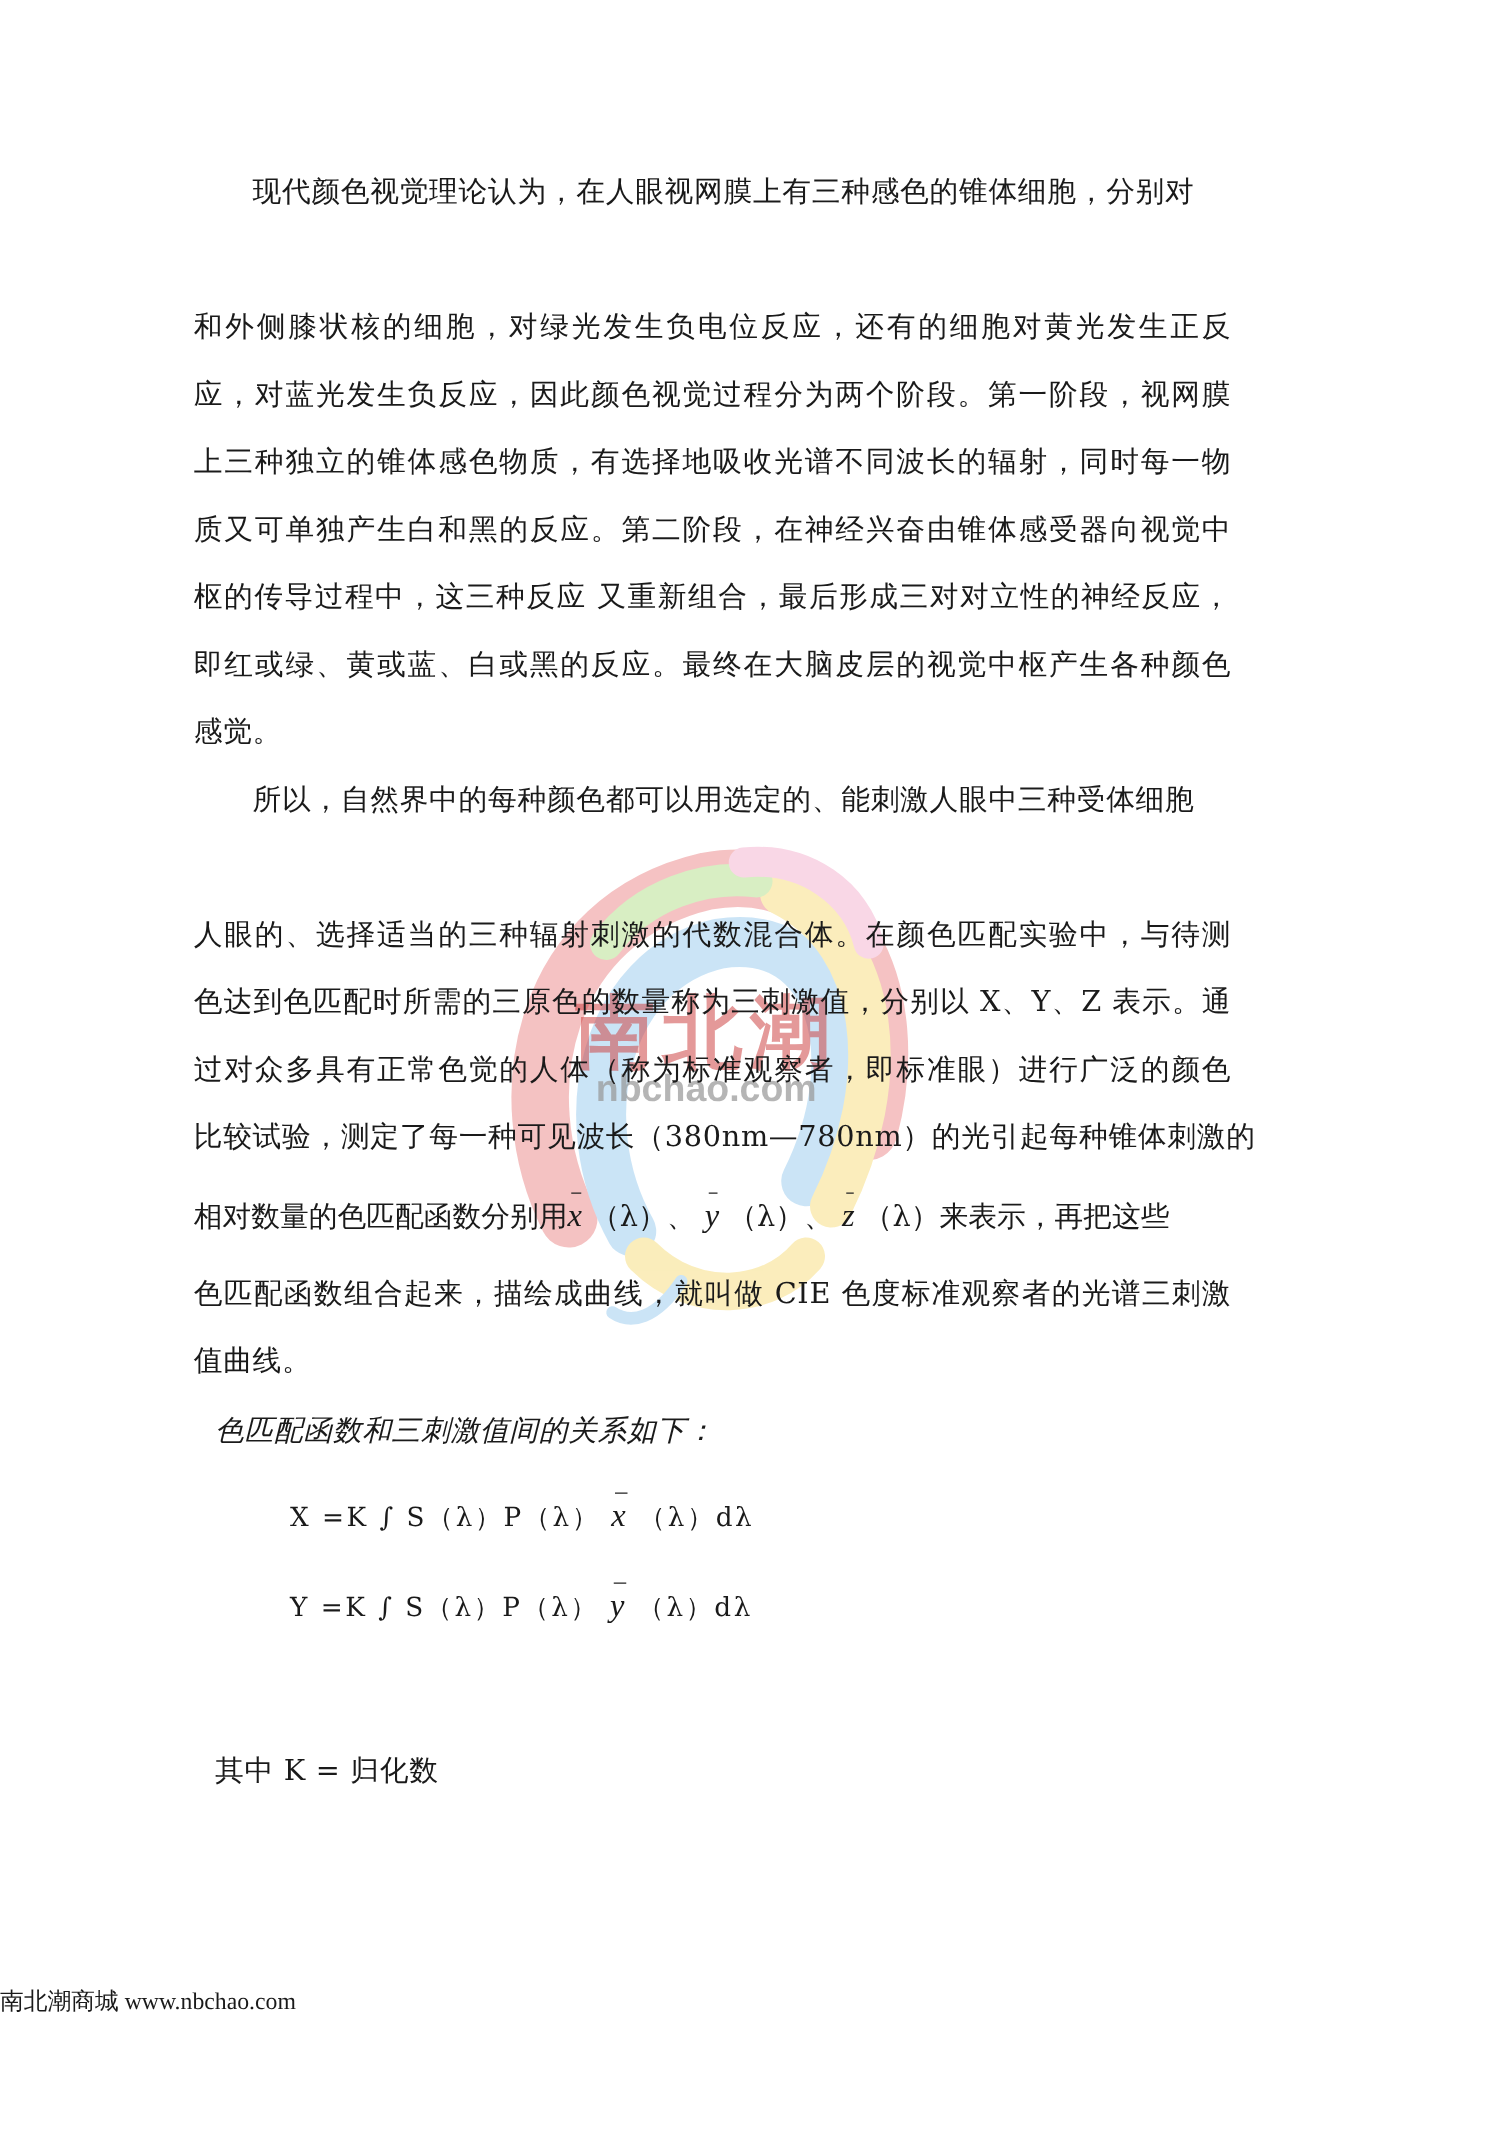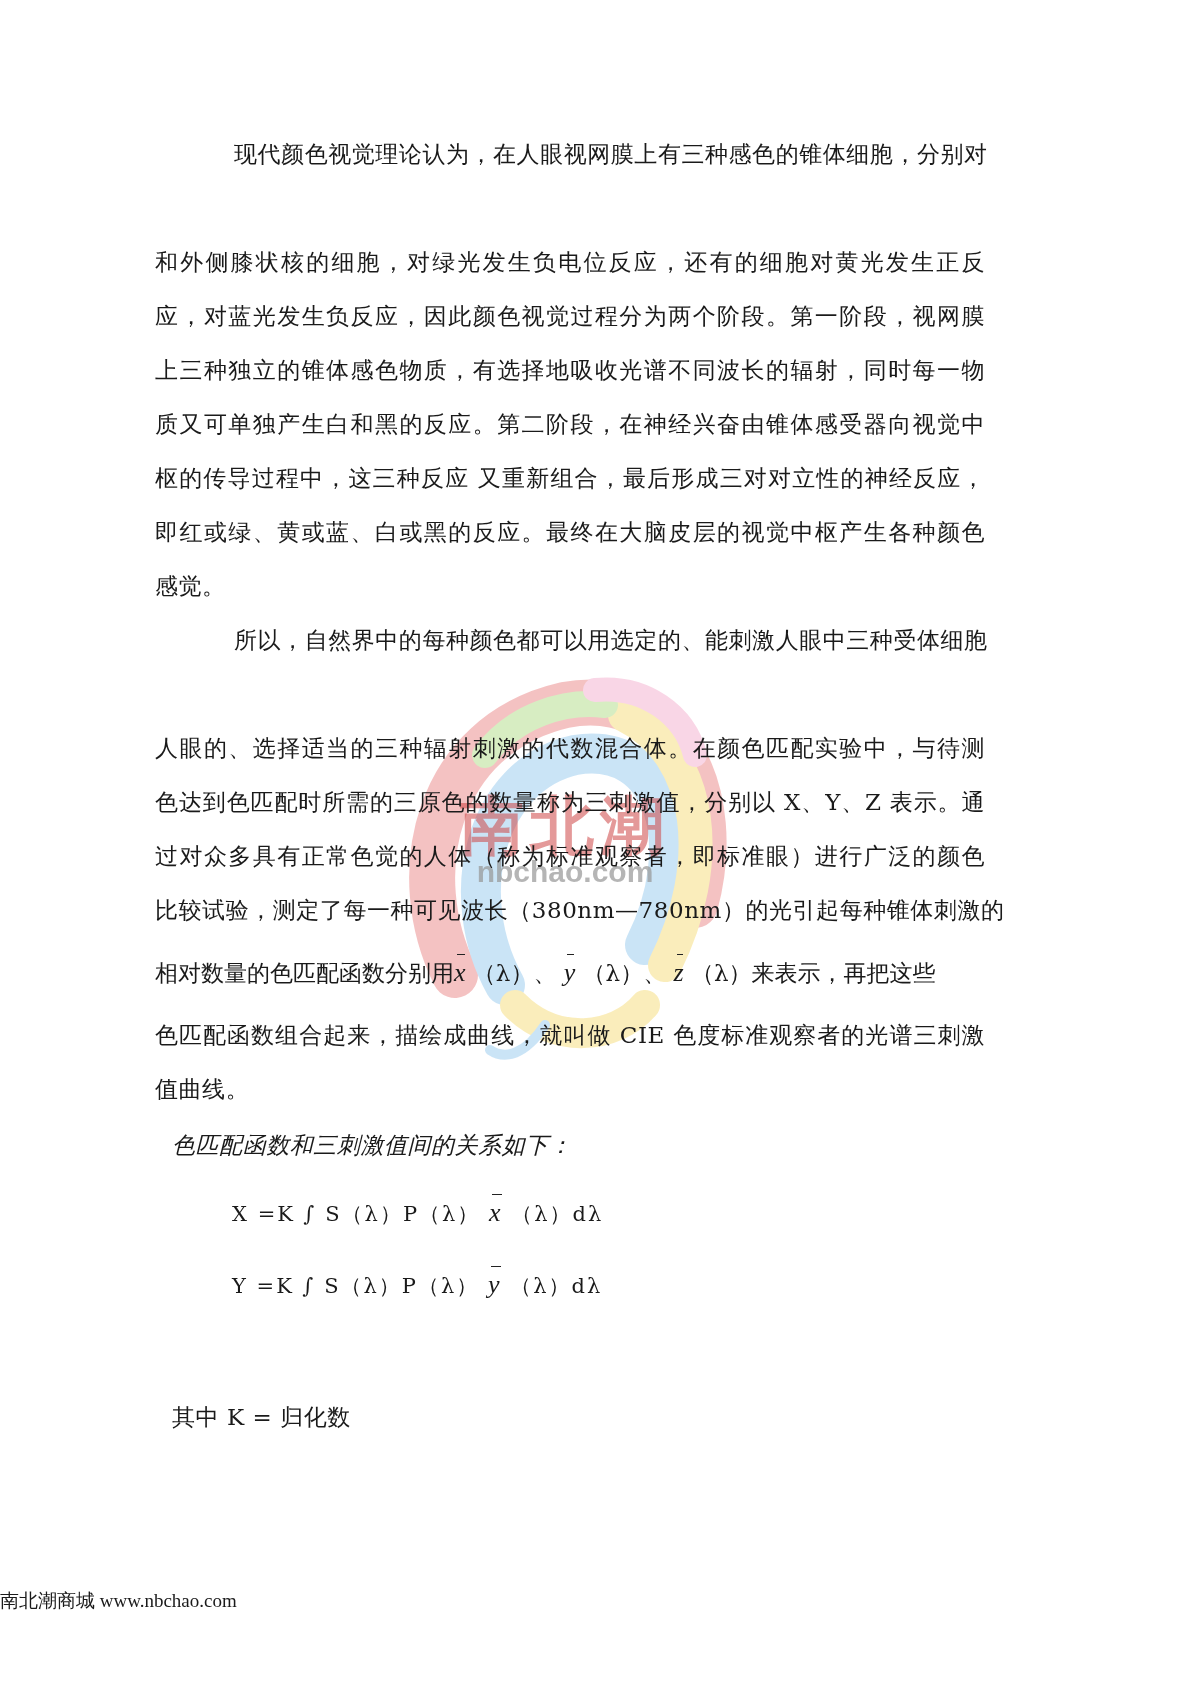--- a/index.html
+++ b/index.html
@@ -6,21 +6,21 @@
   body { width: 1200px; height: 1704px; position: relative; overflow: hidden;
          font-family: "DejaVu Serif", "Liberation Serif", serif; color: #1a1a1a; }
   .page { position: absolute; left: 0; top: 0; width: 1200px; height: 1704px; }
   .watermark { position: absolute; left: 395px; top: 645px; width: 340px; height: 420px; pointer-events: none; }
   .wm-text { position: absolute; left: 0; width: 340px; text-align: center; }
   .wm-cn { top: 138px; font-size: 64px; color: rgba(205,70,70,0.55); letter-spacing: 6px; font-family: "DejaVu Sans", sans-serif; font-weight: bold; }
   .wm-url { top: 210px; font-size: 30px; color: rgba(150,150,150,0.7); font-family: "Liberation Sans", sans-serif; font-weight: bold; }
   .wm-phone { top: 245px; font-size: 24px; color: rgba(150,150,150,0.75); font-family: "Liberation Sans", sans-serif; letter-spacing: 1px; }
   .line { position: absolute; left: 155px; width: 830px; font-size: 23px; line-height: 30px;
           white-space: nowrap; letter-spacing: 0.55px; }
-  .line.indent { left: 202px; margin-left: 32px; }
+  .line.indent { left: 202px; }
   .line.just { text-align: justify; text-align-last: justify; }
   .formula { position: absolute; left: 232px; font-size: 21px; line-height: 30px; white-space: nowrap; letter-spacing: 2px; text-align: center; }
   .ov { position: relative; display: inline-block; font-style: italic; font-size: 26px; font-family: "Liberation Serif", serif; }
   .ov::before { content: ""; position: absolute; left: 3px; right: 1px; top: -4px; border-top: 1.5px solid #222; }
   .inline-fn { letter-spacing: 0; }
   .footer { position: absolute; top: 1588px; left: 0; width: 1152px; text-align: left; font-size: 19px; font-family: "Liberation Serif", serif; color: #1a1a1a; }
 </style>
 </head>
 <body>
 

